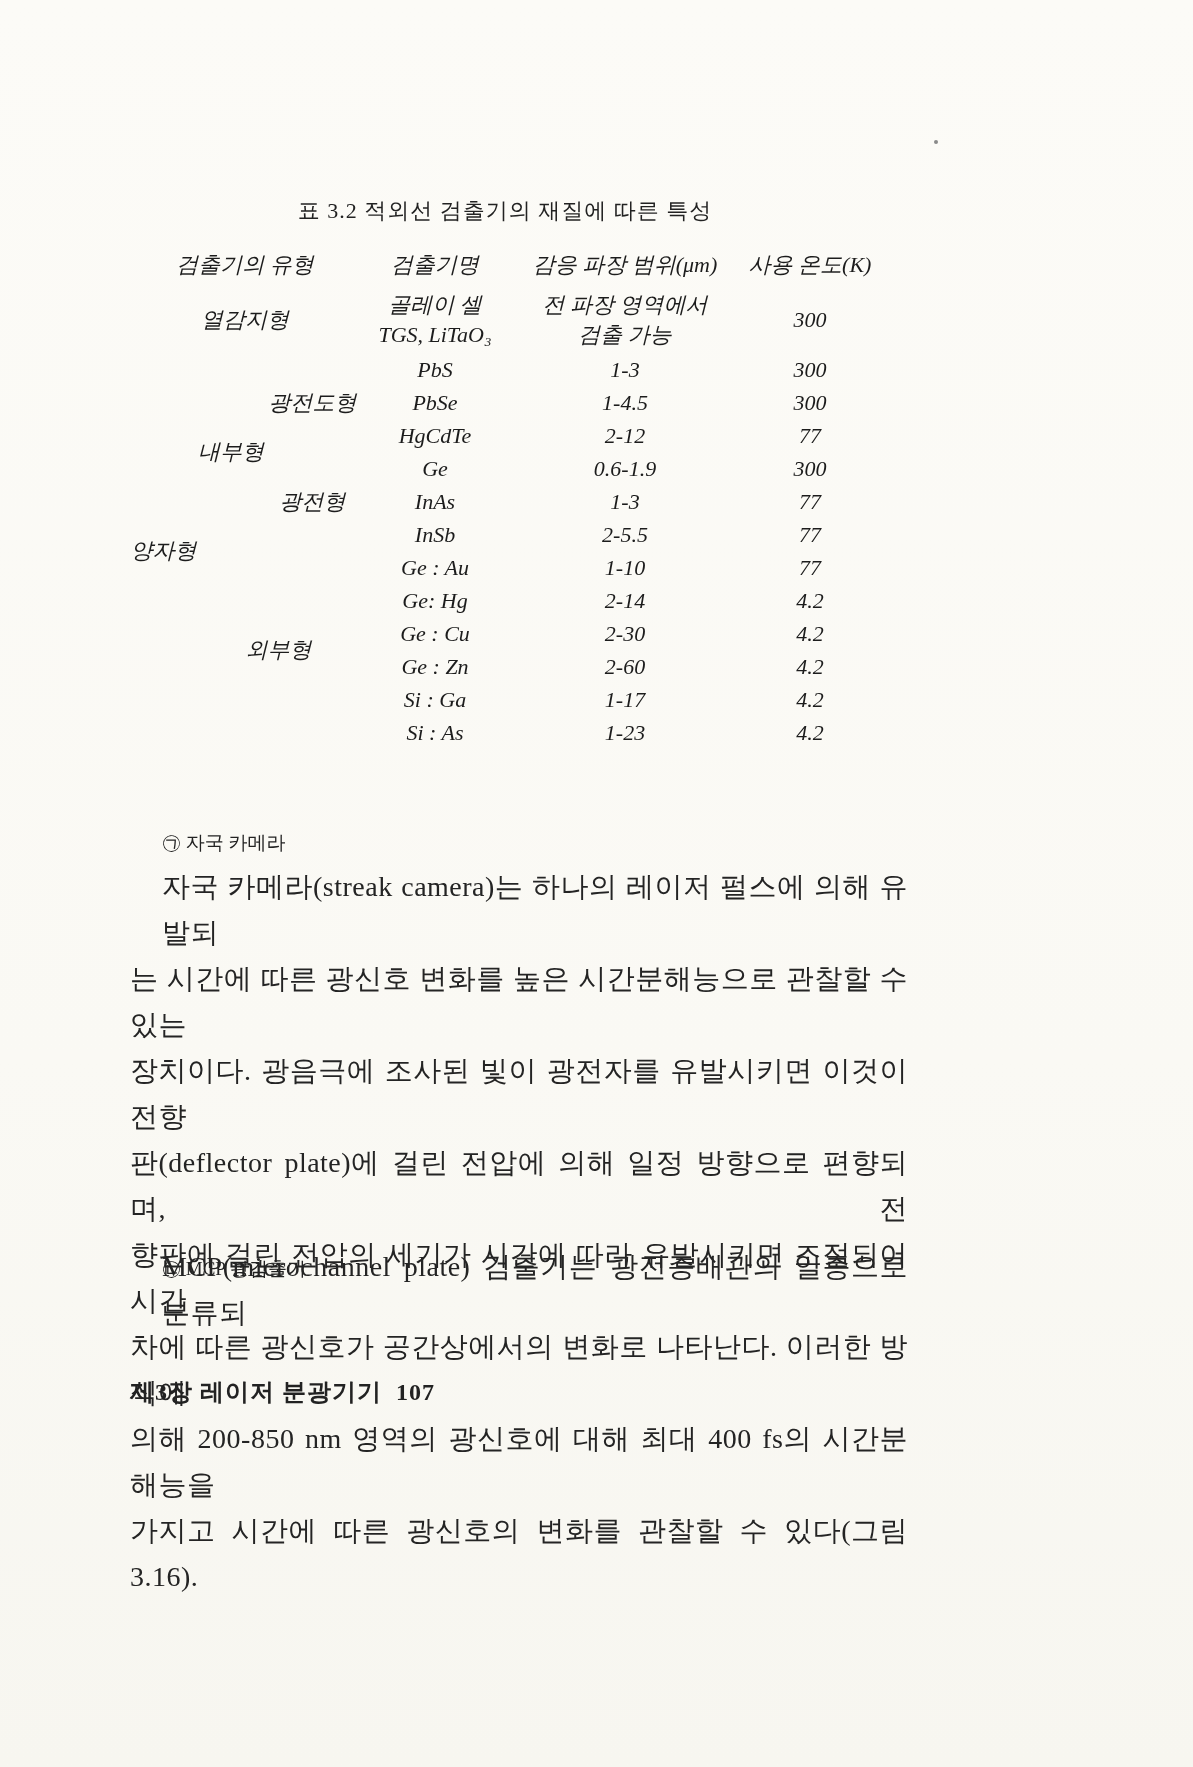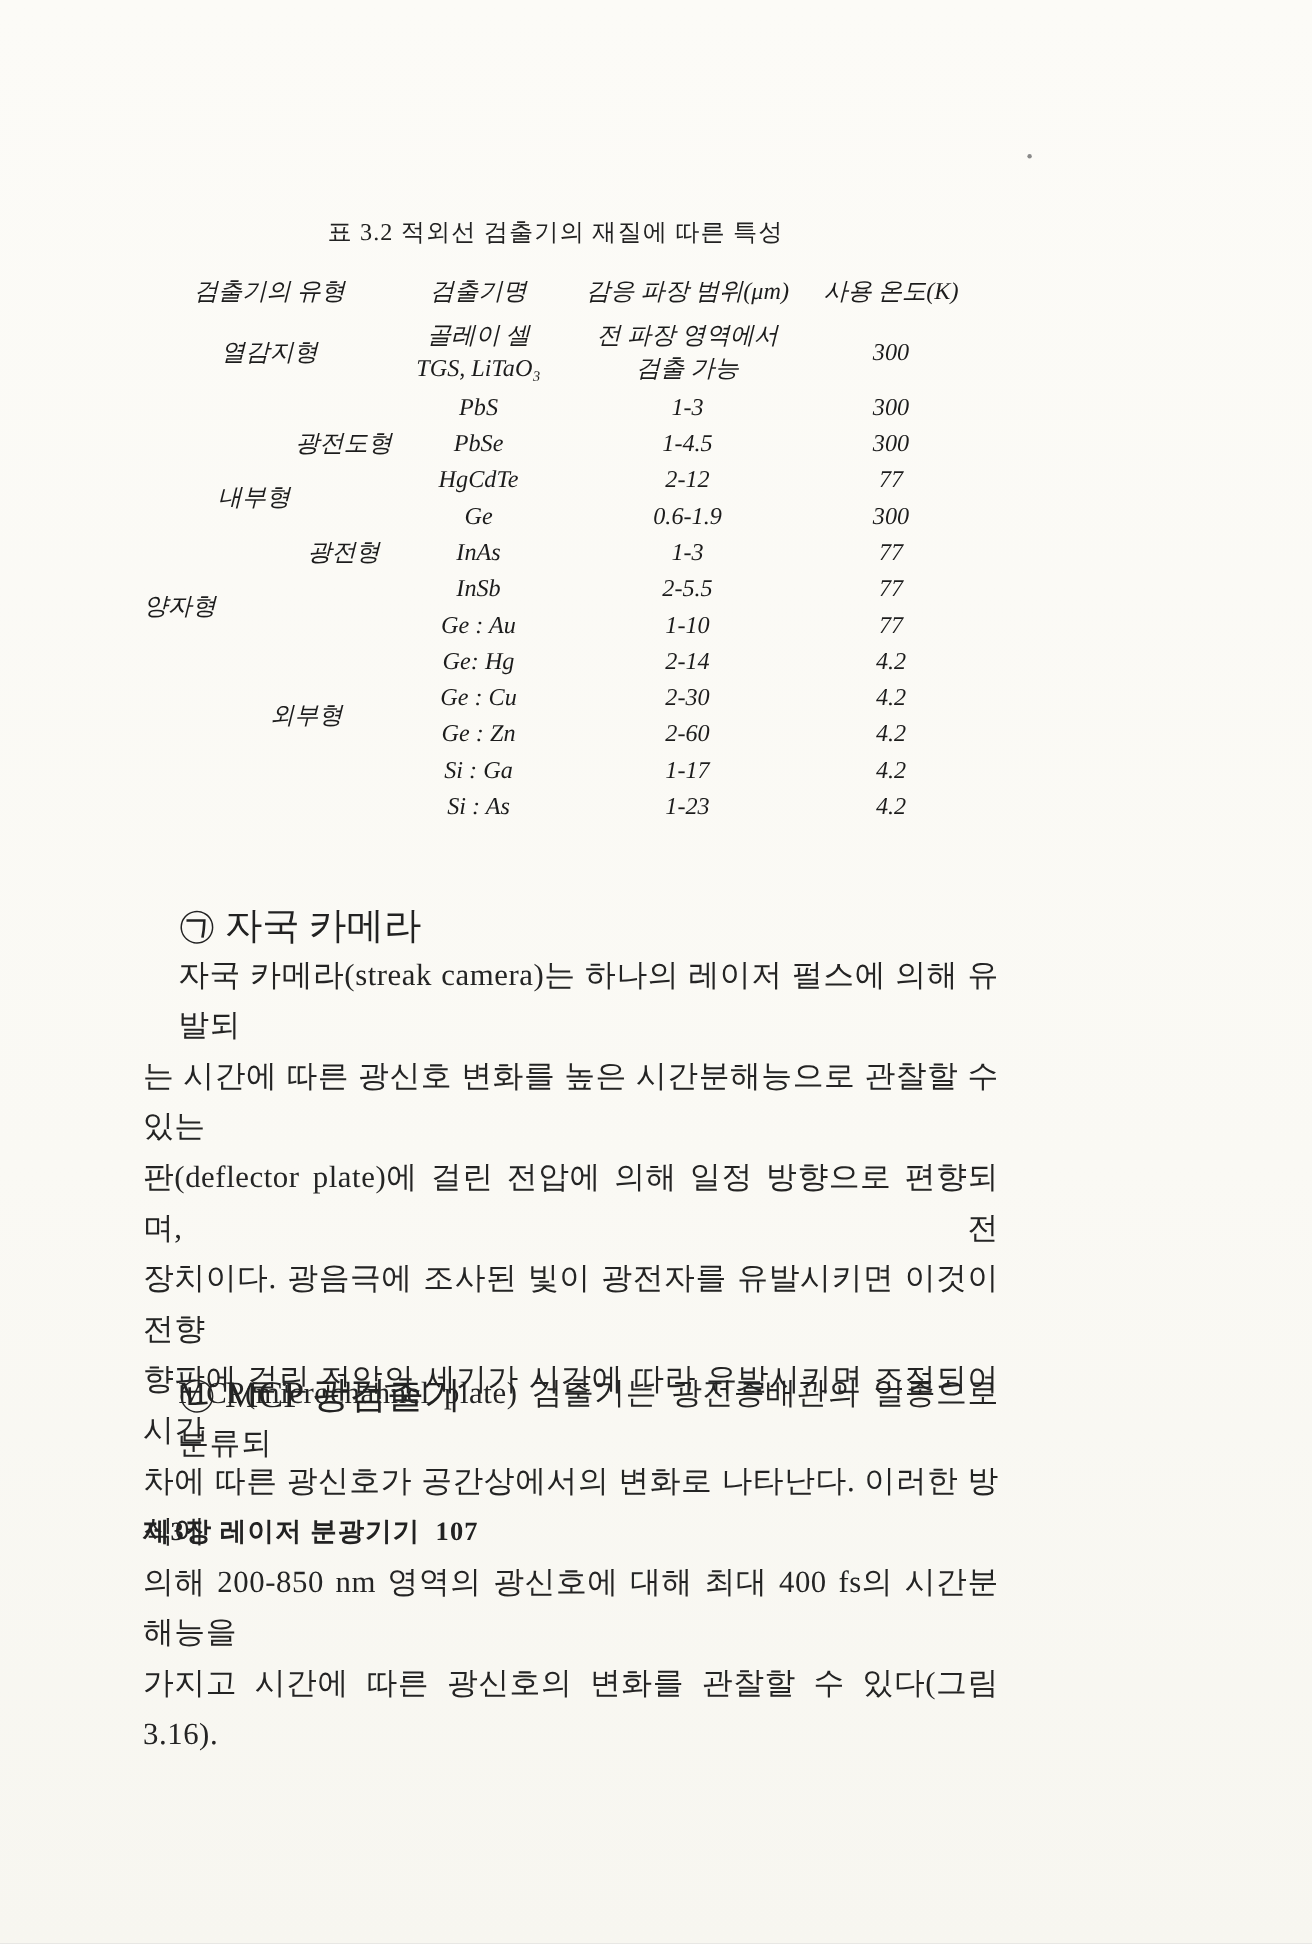--- a/index.html
+++ b/index.html
@@ -28,21 +28,21 @@
   .br { border-right:2px solid #2b2b2b; }
   .bl { border-left:2px solid #2b2b2b; }
   tr.r-head  { height:45px; }
   tr.r-therm { height:66px;margin-top:12px; }
   tr.r-data  { height:33px; }
   .two-line { line-height:30px; }
 
   
   .heading {
     position:absolute; left:130px; width:780px;
-    font-size:34px; line-height:46px; padding-left:32px; color:#222;
+    font-size:19px; line-height:46px; padding-left:32px; color:#222;
   }
   .para { position:absolute; left:130px; width:778px; }
   .tline {
     font-size:28px; line-height:46px; color:#242424;
     text-align:justify; text-align-last:justify; letter-spacing:0.5px;
   }
   .tline.last { text-align-last:left; }
   .tline.indent { padding-left:32px; }
 
   
@@ -168,22 +168,22 @@
       </tr>
     </tbody>
       </table>
   </div>
 
   <div class="heading" style="top:820px">㉠ 자국 카메라</div>
 
   <div class="para" style="top:864px">
     <div class="tline indent">자국 카메라(streak camera)는 하나의 레이저 펄스에 의해 유발되</div>
     <div class="tline">는 시간에 따른 광신호 변화를 높은 시간분해능으로 관찰할 수 있는</div>
+    <div class="tline">장치이다. 광음극에 조사된 빛이 광전자를 유발시키면 이것이 전향</div>
     <div class="tline">판(deflector plate)에 걸린 전압에 의해 일정 방향으로 편향되며, 전</div>
-    <div class="tline">장치이다. 광음극에 조사된 빛이 광전자를 유발시키면 이것이 전향</div>
     <div class="tline">향판에 걸린 전압의 세기가 시간에 따라 유발시키면 조절되어 시간</div>
     <div class="tline">차에 따른 광신호가 공간상에서의 변화로 나타난다. 이러한 방식에</div>
     <div class="tline">의해 200-850 nm 영역의 광신호에 대해 최대 400 fs의 시간분해능을</div>
     <div class="tline last">가지고 시간에 따른 광신호의 변화를 관찰할 수 있다(그림 3.16).</div>
   </div>
 
   <div class="heading" style="top:1246px">㉡ MCP 광검출기</div>
 
   <div class="para" style="top:1244px">
     <div class="tline last indent">MCP(microchannel plate) 검출기는 광전증배관의 일종으로 분류되</div>

